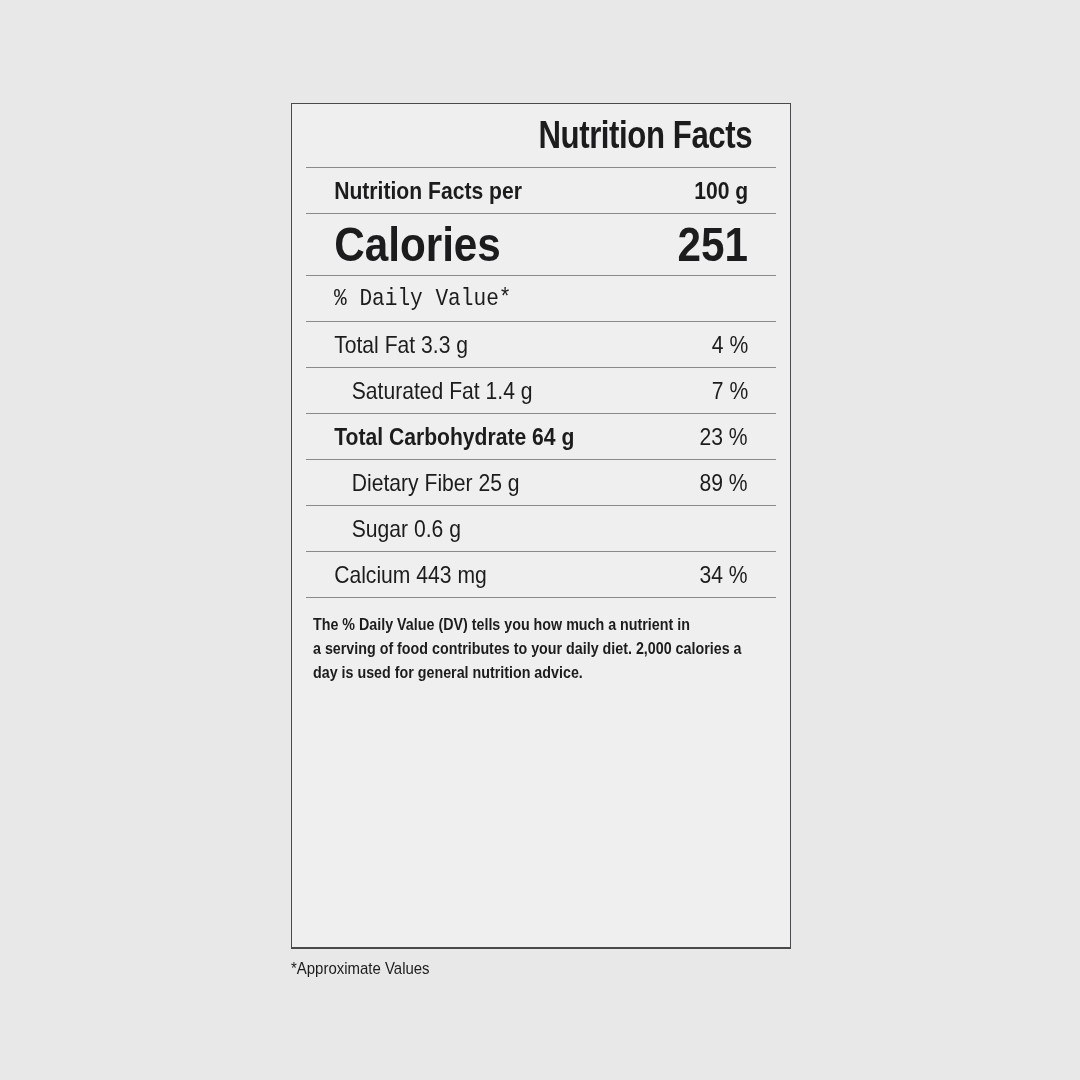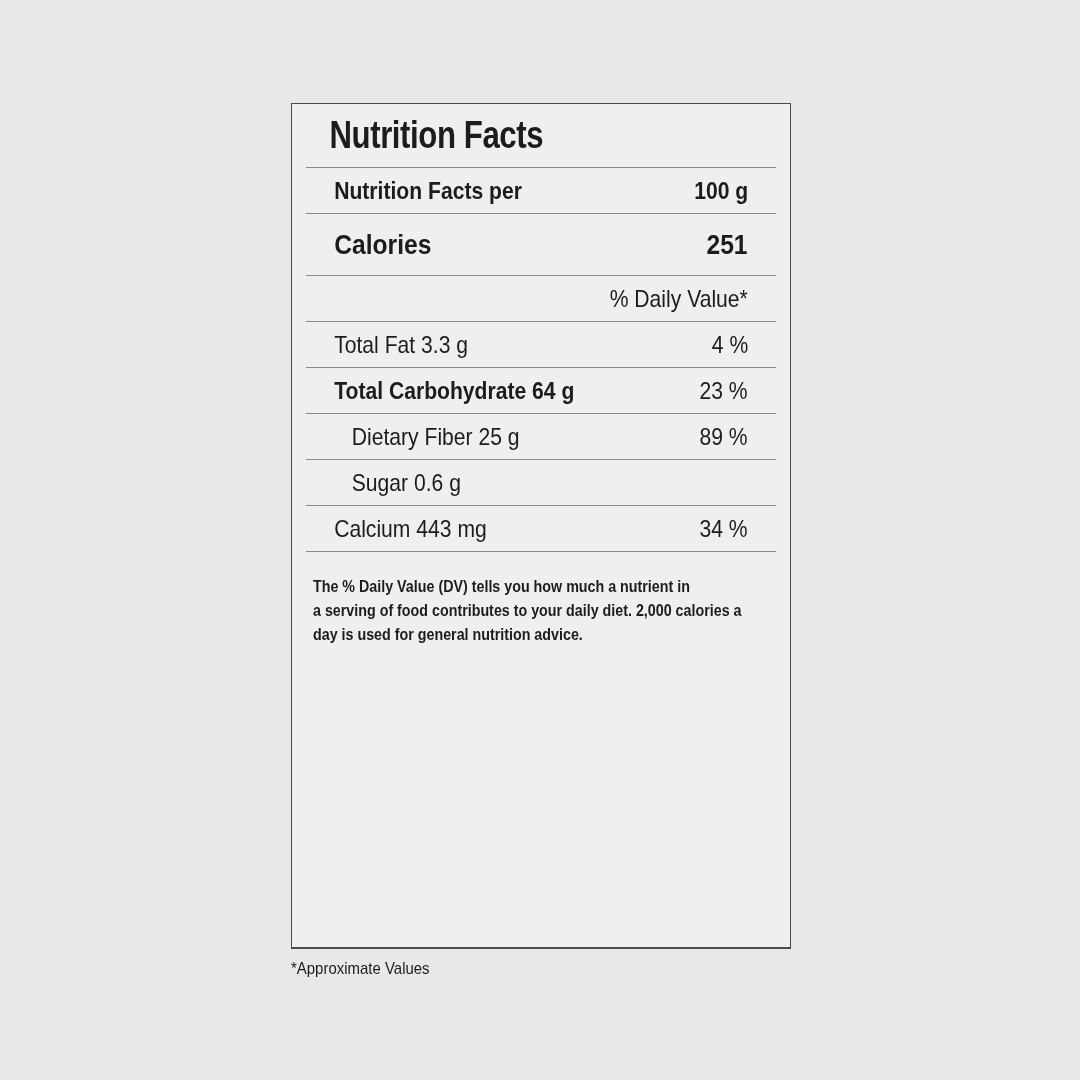--- a/index.html
+++ b/index.html
@@ -25,66 +25,66 @@
     background: #efefef;
     border: 1.5px solid #4a4a4e;
     border-bottom-width: 2.5px;
   }
   .title-block {
     height: 63px;
     margin: 0 14px;
     border-bottom: 1px solid #8a8a8a;
     display: flex;
     align-items: center;
-    justify-content: flex-start;
+    justify-content: flex-end;
   }
   .title-block .title-text {
     font-size: 38px;
     font-weight: 700;
     letter-spacing: -0.5px;
     transform: scaleX(0.82);
     transform-origin: 50% 50%;
     white-space: nowrap;
   }
   .row {
     height: 45px;
     margin: 0 14px;
     border-bottom: 1px solid #8a8a8a;
     display: flex;
     align-items: center;
     justify-content: space-between;
     font-size: 24px;
   }
   .row-calories {
     height: 61px;
-    font-size: 28px;
+    font-size: 48px;
   }
   .row-dv-header {
-    justify-content: flex-end;
+    font-family: Liberation Mono, monospace;
   }
   .lbl {
     padding-left: 32px;
     transform: scaleX(0.88);
     transform-origin: 0 50%;
     white-space: nowrap;
   }
   .lbl.indent {
     padding-left: 52px;
   }
   .val {
     padding-right: 32px;
     transform: scaleX(0.88);
     transform-origin: 100% 50%;
     white-space: nowrap;
   }
   .bold {
     font-weight: 700;
   }
   .footnote {
-    margin: 12px 14px;
+    margin: 4px 14px;
     padding: 11px 4px 0 7px;
     font-size: 17px;
     font-weight: 700;
     line-height: 24px;
   }
   .footnote .fn-line {
     transform: scaleX(0.84);
     transform-origin: 0 50%;
     white-space: nowrap;
   }
@@ -120,20 +120,24 @@
 
   <div class="row row-dv-header">
     <span class="val">% Daily Value*</span>
   </div>
 
   <div class="row">
     <span class="lbl">Total Fat 3.3 g</span>
     <span class="val">4 %</span>
   </div>
 
+  <div class="row">
+    <span class="lbl indent">Saturated Fat 1.4 g</span>
+    <span class="val">7 %</span>
+  </div>
 
 
   <div class="row">
     <span class="lbl bold">Total Carbohydrate 64 g</span>
     <span class="val">23 %</span>
   </div>
 
   <div class="row">
     <span class="lbl indent">Dietary Fiber 25 g</span>
     <span class="val">89 %</span>

